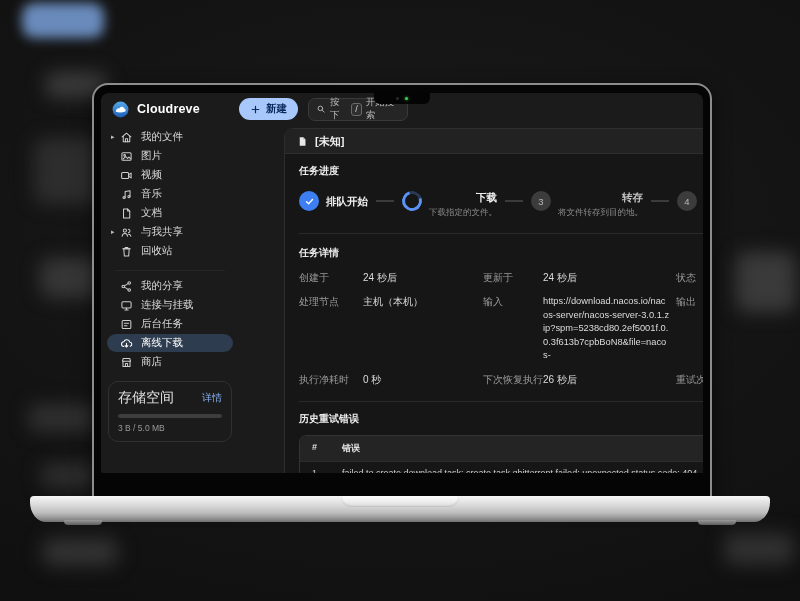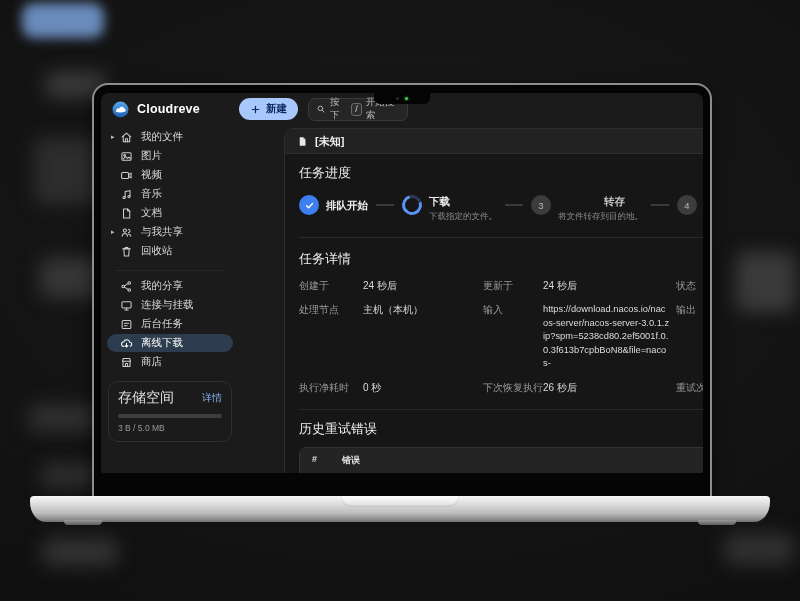--- a/index.html
+++ b/index.html
@@ -99,32 +99,32 @@
   .panel {
     width:520px; background:#161616; border:1px solid #2e2e2e; border-radius:9px; overflow:hidden;
   }
   .panel-hd {
     height:25px; background:#222222; border-bottom:1px solid #2e2e2e;
     display:flex; align-items:center; gap:7px; padding:0 12px;
   }
   .panel-hd svg { width:11px; height:13px; }
   .panel-hd span { color:#f0f0f0; font-size:11px; font-weight:bold; }
   .panel-bd { padding:10px 14px 12px 14px; }
-  .sec-title { font-size:13px; font-weight:normal; color:#ececec; }
+  .sec-title { font-size:10px; font-weight:bold; color:#ececec; }
 
   
   .stepper { display:flex; align-items:flex-start; margin-top:13px; }
   .step { display:flex; align-items:flex-start; gap:7px; flex:0 0 auto; }
   .circ { width:20px; height:20px; border-radius:50%; flex:0 0 auto; display:flex; align-items:center; justify-content:center; }
   .circ.done { background:#3d7ef0; }
   .circ.done svg { width:11px; height:11px; }
   .circ.spin { border:3px solid #5b93f5; border-top-color:#2a3a55; transform:rotate(28deg); background:transparent; }
   .circ.num { background:#3c3c3c; color:#b8b8b8; font-size:9.5px; }
   .step-txt { padding-top:0; }
-  .step-lb { font-size:10.5px; font-weight:bold; color:#f0f0f0; line-height:13px; }
+  .step-lb { font-size:10.5px; font-weight:bold; color:#f0f0f0; line-height:13px;text-align:right; }
   .step-lb.solo { line-height:20px; }
   .step.pending .step-lb { color:#c3c3c3;padding-left:46px; }
   .step-sub { font-size:8.5px; color:#8a8a8a; margin-top:3px; white-space:nowrap; }
   .conn { flex:1 1 auto; height:1.5px; background:#3b3b3b; margin:9px 8px 0 8px; min-width:18px; }
 
   .divider { border-top:1px solid #2a2a2a; margin:14px 0 12px 0; }
 
   
   .dgrid {
     display:grid; grid-template-columns:64px 120px 60px 133px 55px 74px;

